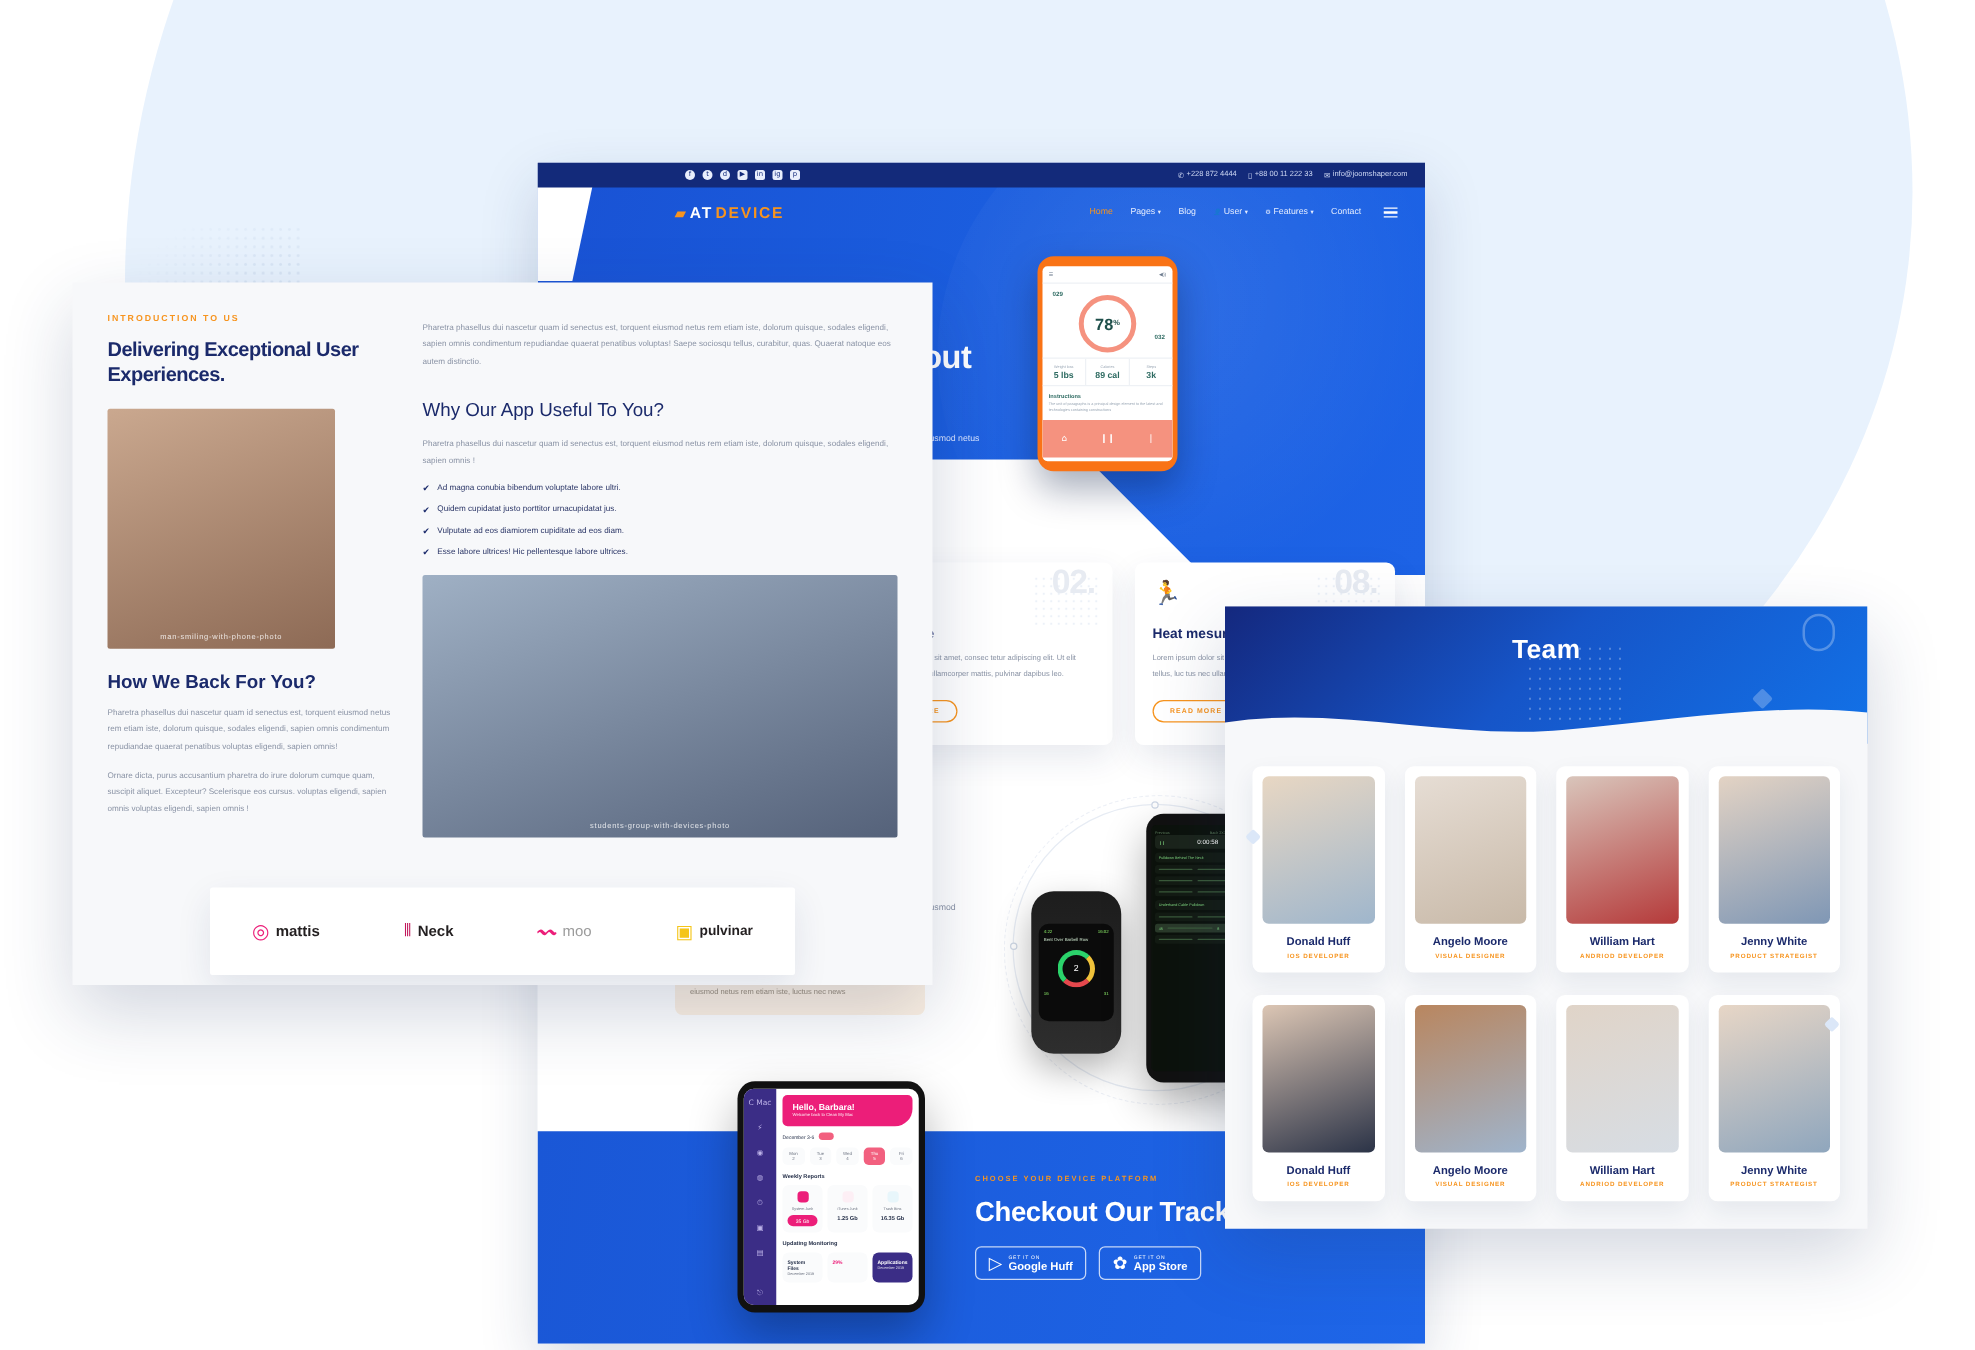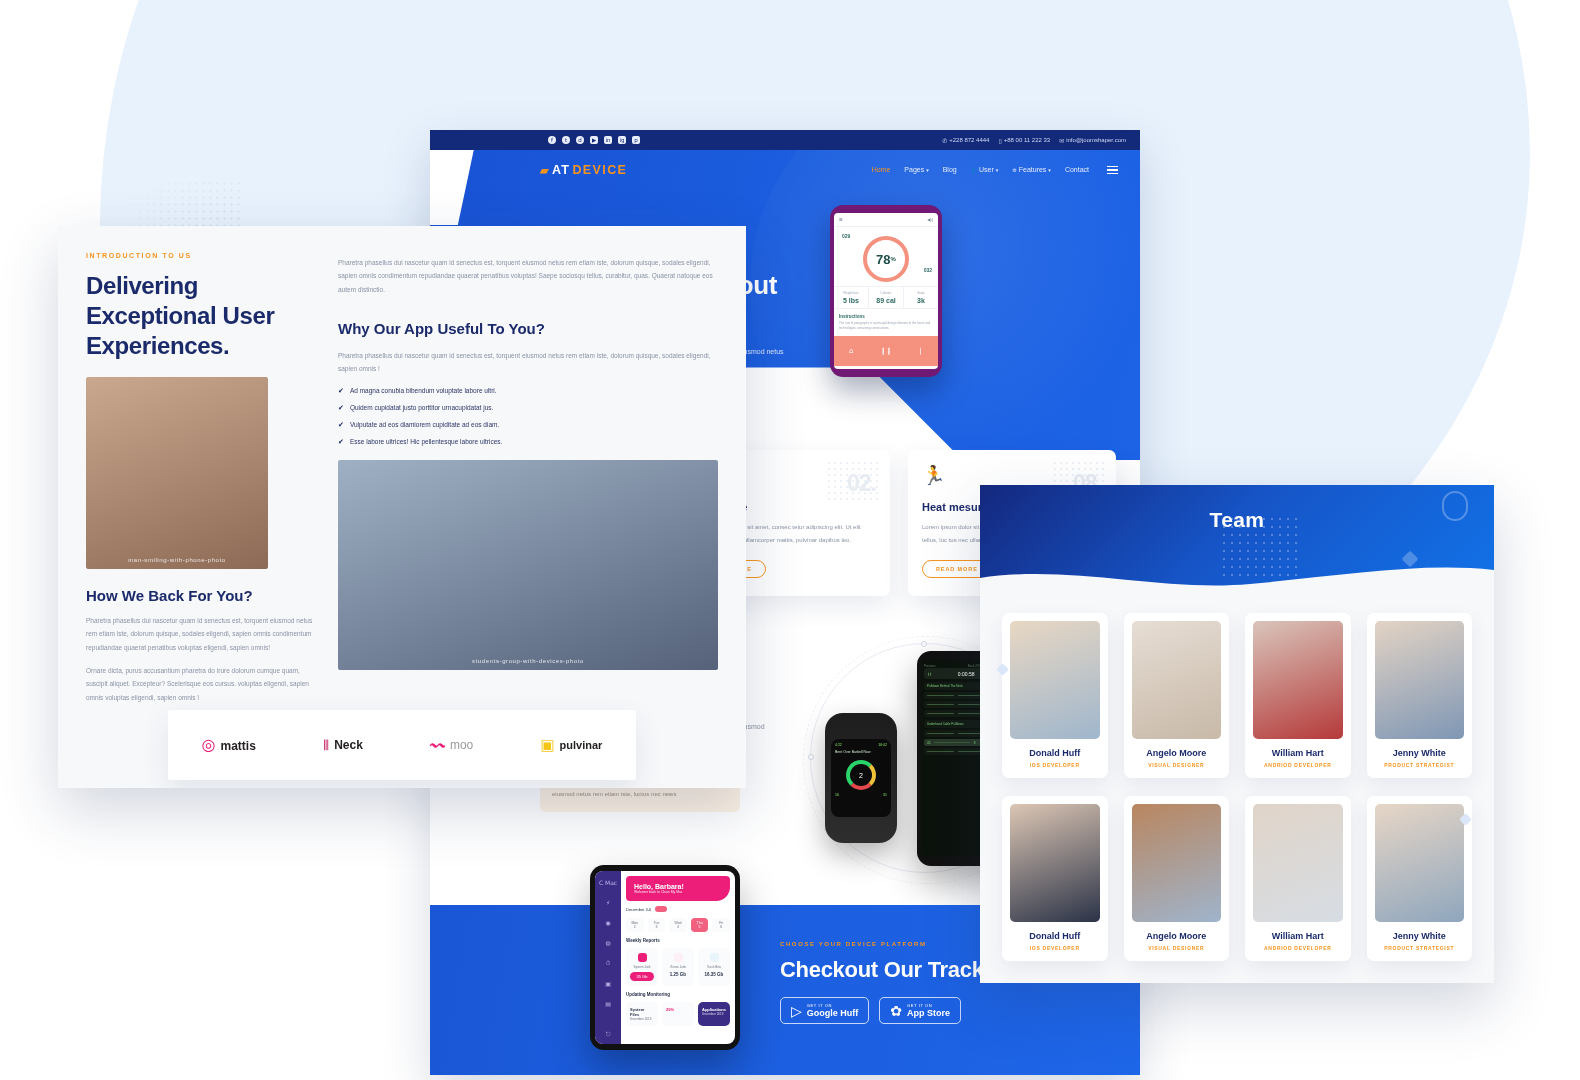--- a/index.html
+++ b/index.html
@@ -83,21 +83,21 @@
   .burger { display: flex; flex-direction: column; gap: 2px; margin-left: 4px; }
   .burger i { display: block; width: 11px; height: 1.3px; background: #fff; }
 
   .hero-copy { position: absolute; left: 110px; top: 140px; width: 250px; color: #fff; }
   .hero-copy h1 { font-size: 26px; line-height: 1.18; font-weight: 800; letter-spacing: -.4px; }
   .hero-copy p { margin-top: 14px; font-size: 7px; line-height: 1.9; color: #d7e3ff; }
 
   .hero-device { position: absolute; left: 365px; top: 75px; width: 310px; height: 250px; }
   .phone {
     position: absolute; left: 35px; top: 0; width: 112px; height: 172px;
-    background: #701a75; border-radius: 13px; padding: 8px 4px;
+    background: #f97316; border-radius: 13px; padding: 8px 4px;
     box-shadow: 0 14px 30px rgba(0,20,60,.35);
   }
   .phone-screen { width: 100%; height: 100%; background: #fff; border-radius: 4px; overflow: hidden; font-size: 4px; }
   .ps-top { display: flex; justify-content: space-between; padding: 4px 5px; color: #6b7a8d; border-bottom: 1px solid #eef1f5; }
   .ps-ring { text-align: center; padding: 9px 0 4px; position: relative; }
   .ring {
     width: 46px; height: 46px; margin: 0 auto; border-radius: 50%;
     border: 4px solid #f5927f; display: flex; align-items: center; justify-content: center;
     color: #1e4f4a; font-weight: 700; font-size: 13px;
   }
@@ -149,21 +149,21 @@
   .card {
     flex: 1; background: #fff; border-radius: 7px; padding: 16px 14px 18px;
     box-shadow: 0 10px 26px rgba(30,50,95,.10); position: relative; overflow: hidden;
   }
   .card::before{
     content:""; position:absolute; right:10px; top:10px; width:54px; height:40px;
     background-image: radial-gradient(#e9eef7 1px, transparent 1.2px);
     background-size: 6px 6px; opacity:.85;
   }
   .card-ico { font-size: 19px; color: #f7941e; font-family:"DejaVu Sans",sans-serif; line-height:1; }
-  .card-num { position: absolute; right: 14px; top: 20px; font-size: 23px; font-weight: 800; color: #e7ebf2; letter-spacing: -1px;}
+  .card-num { position: absolute; right: 14px; top: 0; font-size: 27px; font-weight: 800; color: #e7ebf2; letter-spacing: -1px;}
   .card h3 { margin-top: 16px; font-size: 11px; color: #1b2a6b; font-weight: 800; }
   .card p { margin-top: 8px; font-size: 6px; line-height: 2.1; color: #8a93a5; }
   .card .readmore {
     display: inline-block; margin-top: 14px; padding: 5px 13px; border-radius: 12px;
     border: 1px solid #f7941e; color: #f7941e; font-size: 5.5px; font-weight: 800; letter-spacing: .9px;
   }
 
   
   .heart-sec { position: absolute; left: 0; top: 505px; width: 100%; height: 250px; }
   .heart-copy { position: absolute; left: 110px; top: 20px; width: 230px; }
@@ -240,33 +240,33 @@
   
   .panel-doc {
     position: absolute; left: 58px; top: 226px; width: 688px; height: 562px;
     background: #f7f8fa; box-shadow: 0 22px 55px rgba(30,50,95,.20);
     padding: 26px 28px; z-index: 5; overflow: hidden;
   }
   .doc-grid { display: flex; gap: 24px; }
   .doc-left { width: 228px; }
   .doc-right { flex: 1; }
   .eyebrow { font-size: 7px; letter-spacing: 1.6px; font-weight: 800; color: #f7941e; }
-  .doc-h1 { margin-top: 12px; font-size: 24px; line-height: 1.25; font-weight: 800; color: #1b2a6b; letter-spacing: -.4px; }
+  .doc-h1 { margin-top: 12px; font-size: 16px; line-height: 1.25; font-weight: 800; color: #1b2a6b; letter-spacing: -.4px; }
   .doc-img {
     margin-top: 16px; width: 182px; height: 192px; border-radius: 2px; overflow: hidden; position: relative;
     background: linear-gradient(160deg,#caa88f,#8d6a55);
   }
   .doc-img2 {
     margin-top: 14px; width: 100%; height: 210px; border-radius: 2px; overflow: hidden; position: relative;
     background: linear-gradient(160deg,#9fb0c4,#55627a);
   }
   .ph-txt { position:absolute; left:0; right:0; bottom:6px; text-align:center; color:rgba(255,255,255,.82); font-size:6px; letter-spacing:.6px; }
   .doc-h2 { margin-top: 18px; font-size: 15px; font-weight: 800; color: #1b2a6b; }
   .doc-p { margin-top: 10px; font-size: 6.5px; line-height: 2.05; color: #8a93a5; }
-  .doc-h2b { font-size: 15px; font-weight: 700; color: #1b2a6b; line-height: 1.25; }
+  .doc-h2b { font-size: 15px; font-weight: 400; color: #1b2a6b; line-height: 1.25; }
   .ticks { margin-top: 12px; }
   .tick { display: flex; gap: 6px; align-items: flex-start; margin-bottom: 9px; font-size: 6.5px; color: #2a3566; }
   .tick .c { color: #1b2a6b; font-size: 7px; font-family: "DejaVu Sans", sans-serif; }
   .brandbar {
     position: absolute; left: 110px; bottom: 8px; width: 468px; height: 70px;
     background: #fff; box-shadow: 0 10px 28px rgba(30,50,95,.10);
     display: flex; align-items: center; justify-content: space-around; border-radius: 2px;
   }
   .brand { display: flex; align-items: center; gap: 5px; }
   .brand .bt { font-size: 12px; font-weight: 700; color: #231f20; }

